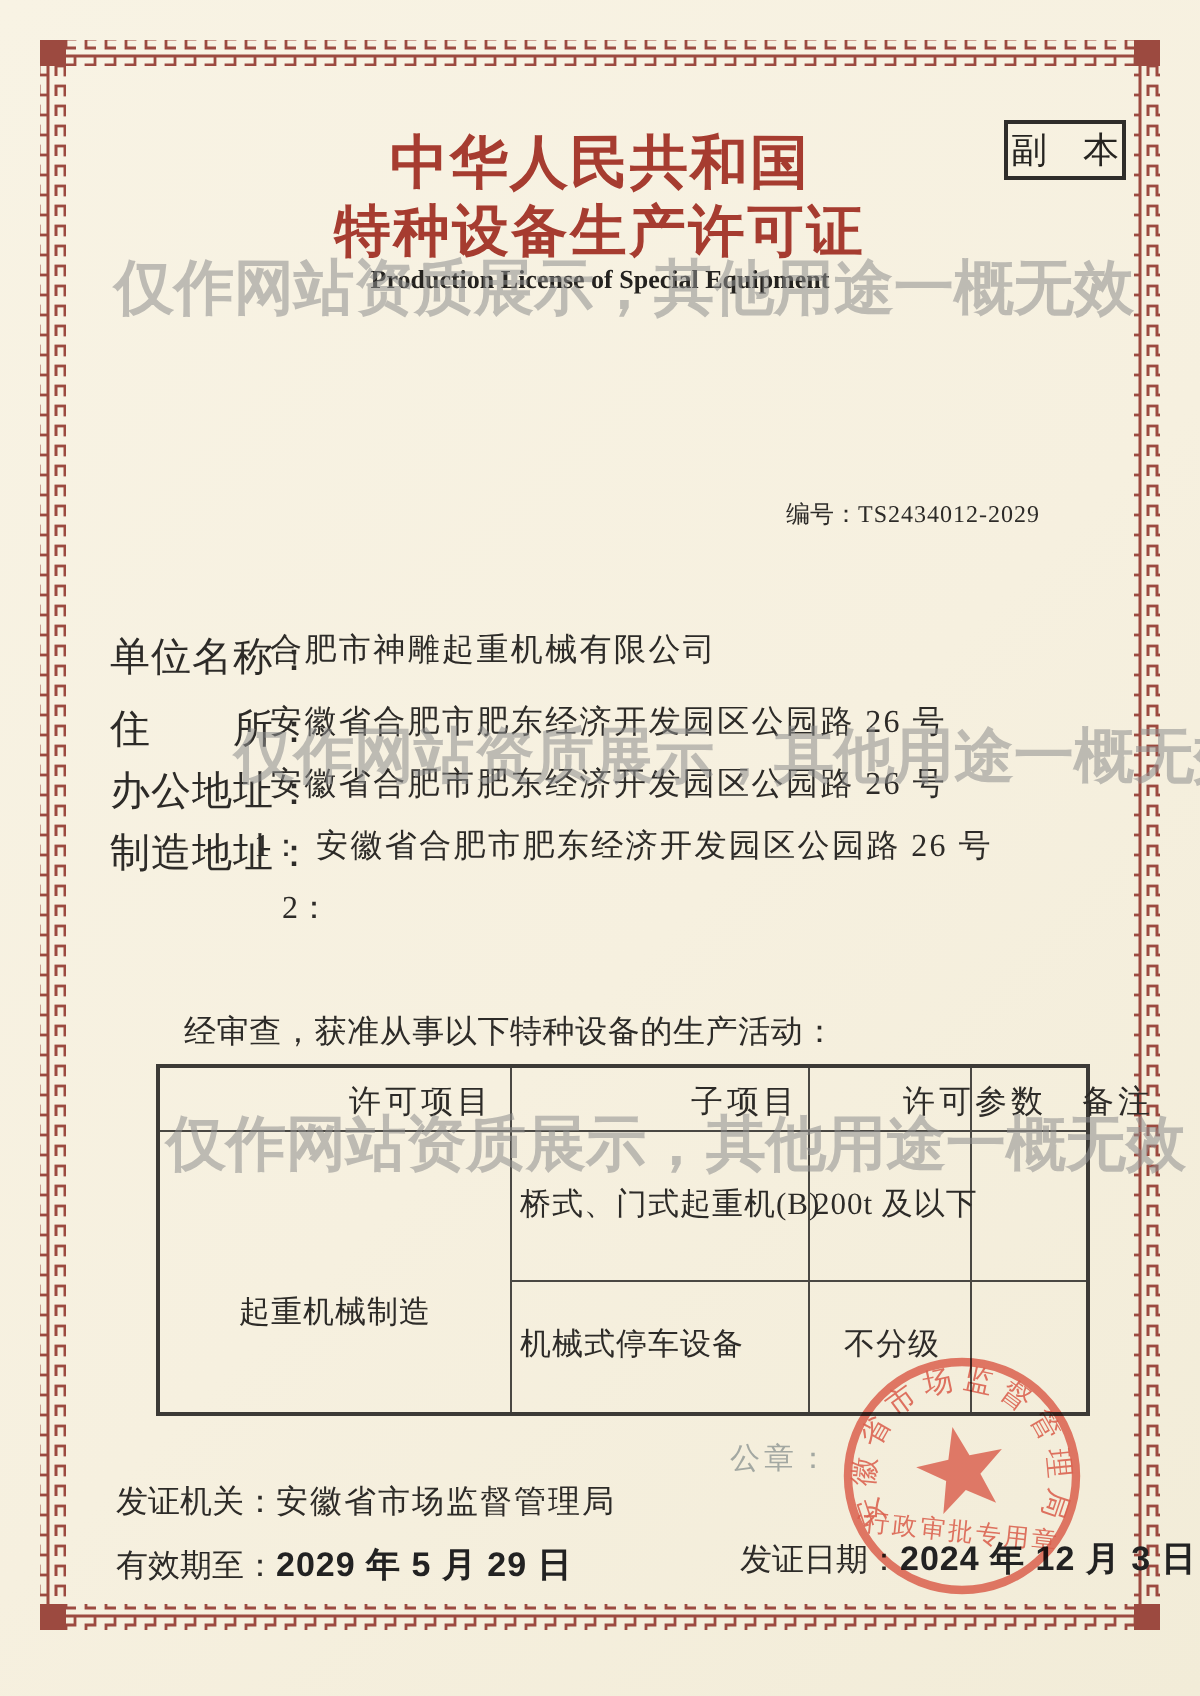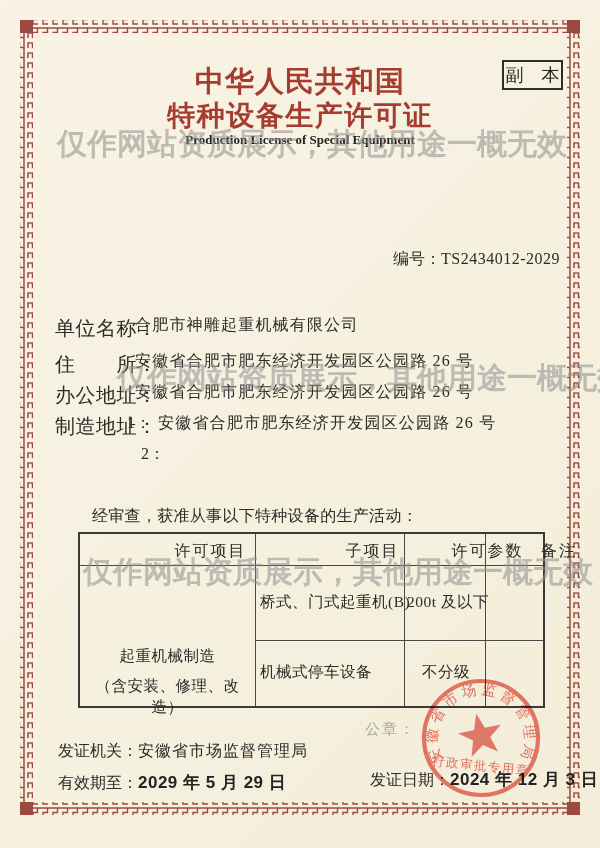--- a/index.html
+++ b/index.html
@@ -25,21 +25,21 @@
     left:502px;top:60px;width:61px;height:30px;box-sizing:border-box;
     border:2px solid #2f2d2a;display:flex;align-items:center;justify-content:center;
     font-size:18px;font-weight:400;letter-spacing:0;color:#262421;
   }
   .title-cn1{left:0;width:600px;top:62px;text-align:center;font-size:29px;font-weight:bold;letter-spacing:1px;color:var(--title-red);}
   .title-cn2{left:0;width:600px;top:97px;text-align:center;font-size:28px;font-weight:bold;letter-spacing:1.5px;color:var(--title-red);}
   .title-en{left:0;width:600px;text-align:center;font-size:13px;color:#24221f;font-weight:600;}
   .title-en1{top:132px;}
   .title-en2{top:155px;}
 
-  .license-no{left:393px;top:249px;font-size:16px;}
+  .license-no{left:393px;top:249px;font-size:12px;}
   .license-no .val{letter-spacing:.5px;}
 
   .field-label{font-size:20px;letter-spacing:.5px;}
   .field-value{font-size:16px;letter-spacing:1.2px;}
   .mfg-no{font-size:16px;}
   .mfg-value2{font-size:15.5px;letter-spacing:.8px;}
 
   .statement{left:92px;top:506px;font-size:16px;letter-spacing:.3px;}
 
   .ptable{
@@ -120,21 +120,20 @@
     <div class="vline" style="left:405px"></div>
     <div class="hline" style="left:0;right:0;top:31px"></div>
     <div class="hline" style="left:175px;right:0;top:106px"></div>
 
     <div class="th" style="left:0;width:175px;top:7px">许可项目</div>
     <div class="th" style="left:175px;width:149px;top:7px">子项目</div>
     <div class="th" style="left:324px;width:81px;top:7px">许可参数</div>
     <div class="th" style="left:405px;width:62px;top:7px">备注</div>
 
     <div class="td td-center" style="left:0;width:175px;top:78px">起重机械制造</div>
-    <div class="td td-center" style="left:0;width:175px;top:108px">（含安装、修理、改造）</div>
 
     <div class="td" style="left:180px;top:58px">桥式、门式起重机(B)</div>
     <div class="td" style="left:327px;top:58px">200t 及以下</div>
     <div class="td" style="left:410px;top:58px"></div>
 
     <div class="td" style="left:180px;top:128px">机械式停车设备</div>
     <div class="td" style="left:342px;top:128px">不分级</div>
     <div class="td" style="left:410px;top:128px"></div>
   </div>
 

